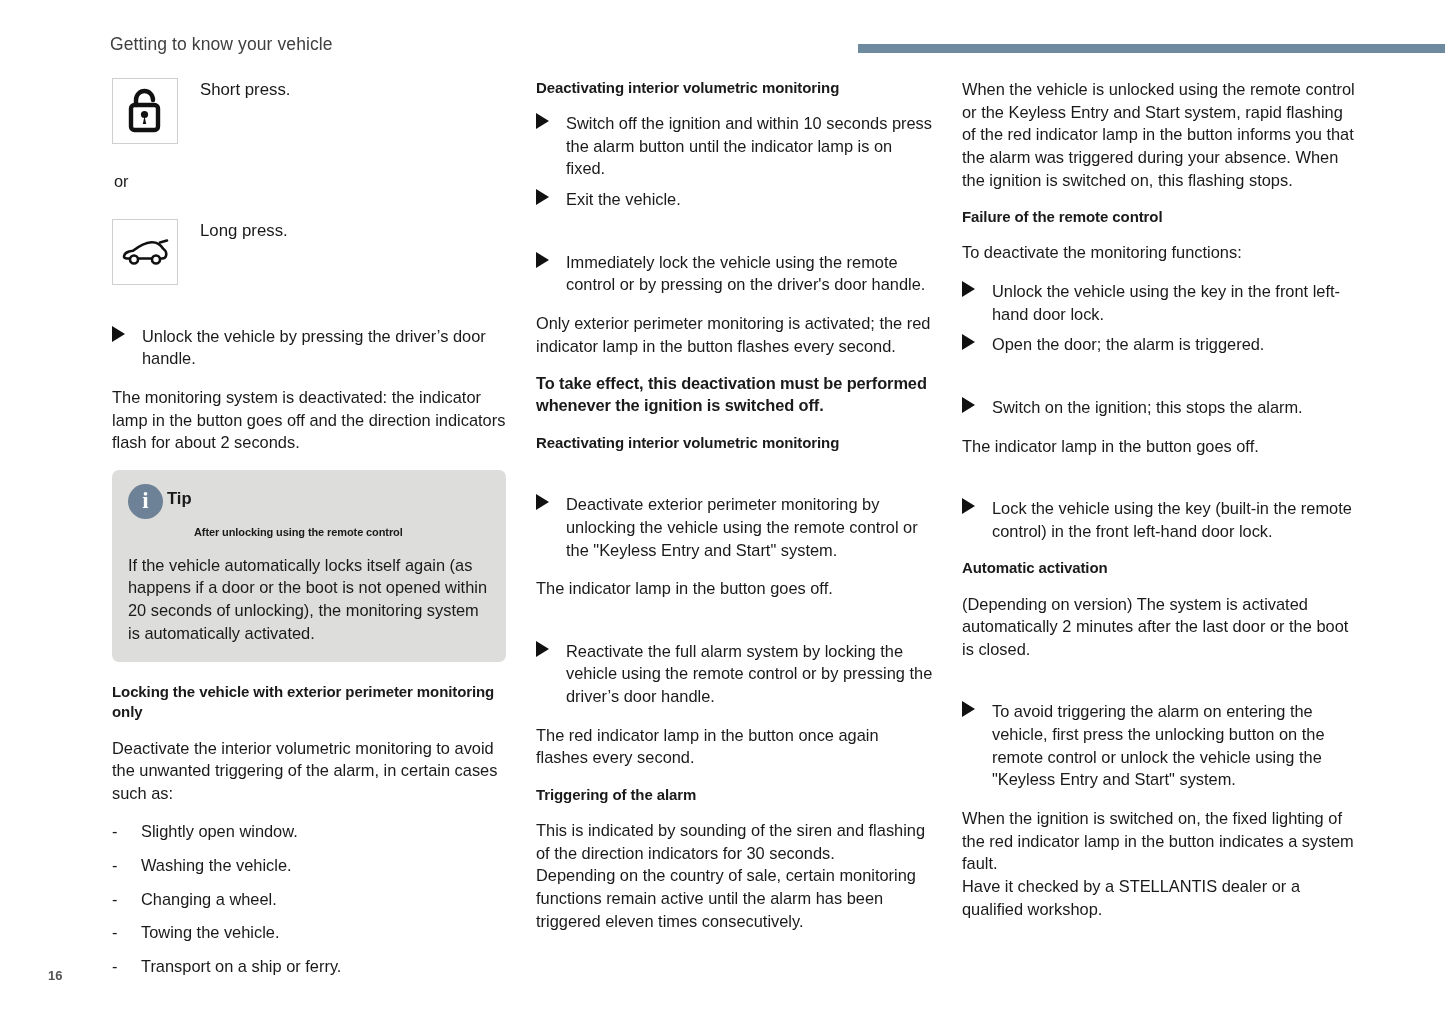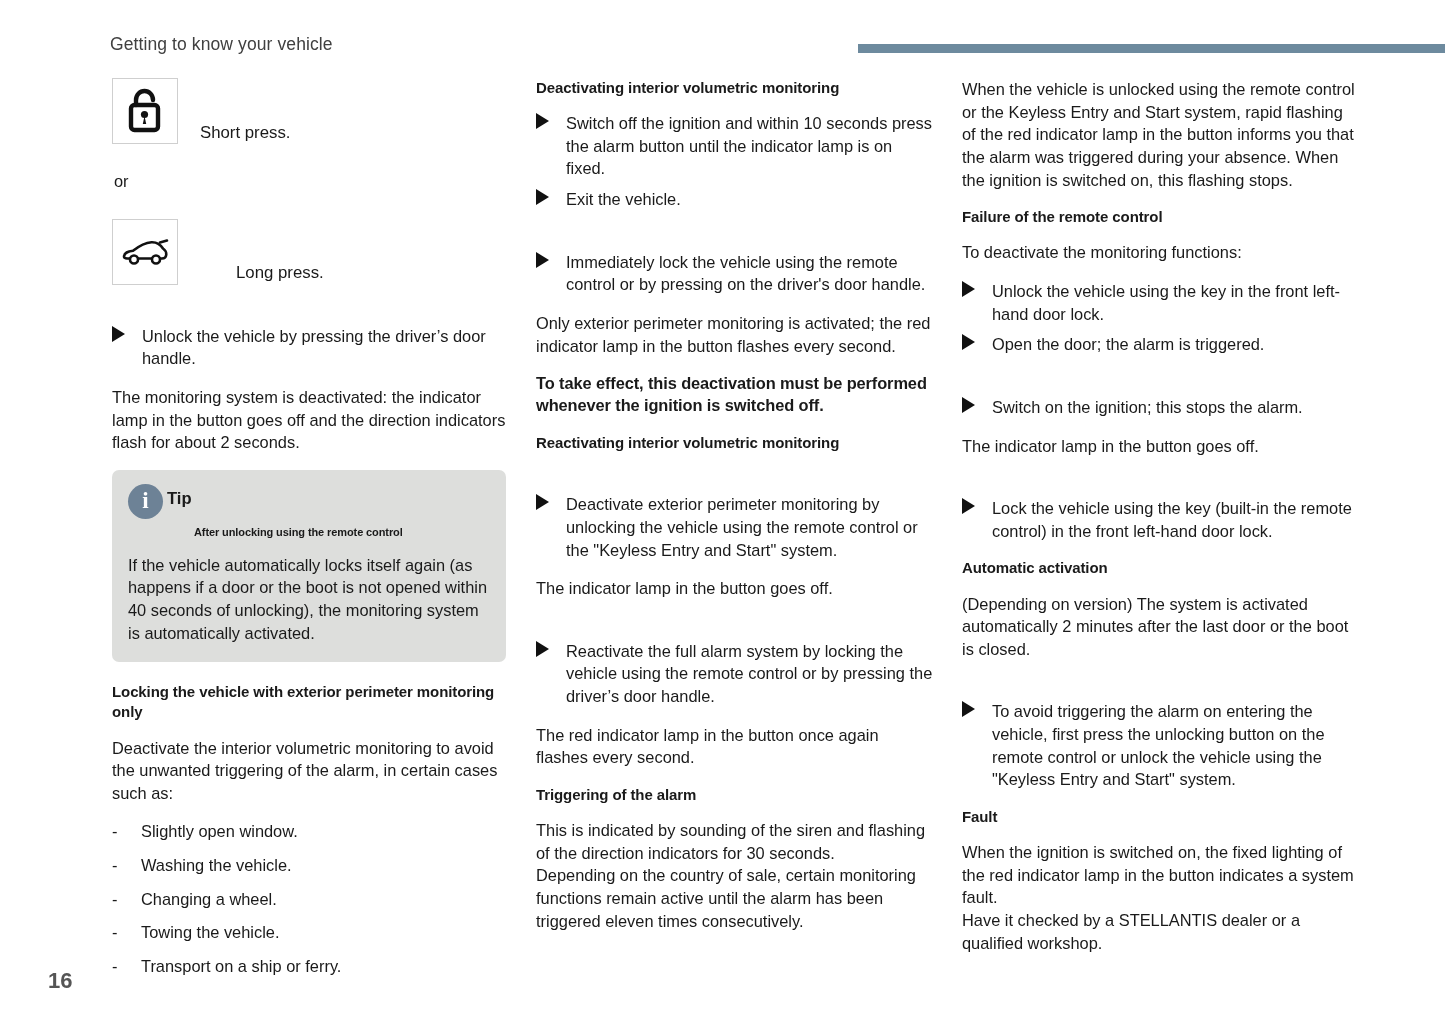--- a/index.html
+++ b/index.html
@@ -119,21 +119,21 @@
     position: absolute;
     left: 0;
     top: 0;
     width: 8px;
     color: #1a1a1a;
   }
 
   
   .icon-row {
     display: flex;
-    align-items: flex-end;
+    align-items: flex-start;
     margin-bottom: 0;
   }
   .icon-box {
     width: 64px;
     height: 64px;
     border: 1px solid #cfcfcf;
     background: #ffffff;
     display: flex;
     align-items: center;
     justify-content: center;
@@ -196,21 +196,21 @@
     font-size: 16.4px;
     line-height: 1.38;
     margin: 0;
   }
 
   
   .page-number {
     position: absolute;
     left: 48px;
     top: 968px;
-    font-size: 22px;
+    font-size: 13px;
     font-weight: bold;
     color: #555555;
     text-align: right;
   }
 </style>
 </head>
 <body>
 
 <div class="header">
   <div class="header-title">Getting to know your vehicle</div>
@@ -228,21 +228,21 @@
           <rect x="8" y="17" width="27" height="25" rx="3.5" fill="none" stroke="#111" stroke-width="4.4"></rect>
           <circle cx="21.5" cy="26.5" r="3.6" fill="#111"></circle>
           <path d="M21.5 28 L19.8 36 H23.2 Z" fill="#111"></path>
         </svg>
       </div>
       <div class="icon-label">Short press.</div>
     </div>
 
     <div class="or-text">or</div>
 
-    <div class="icon-row" style="margin-bottom:34px;gap:36px;">
+    <div class="icon-row" style="margin-bottom:34px;">
       <div class="icon-box">
         <svg width="50" height="32" viewBox="0 0 50 32">
           <path d="M4 21 C4 16.5 8 15.5 13 14.8 C19 10 25.5 6.5 31.5 6.2 C36.5 6 40.5 8.5 43 12.5 C45.5 14.2 46.5 16.5 46.2 19 C46 21.2 44.2 22.5 42 22.5 L9.5 22.5 C6.2 22.5 4 22.2 4 21 Z" fill="none" stroke="#111" stroke-width="2.6" stroke-linejoin="round"></path>
           <circle cx="14" cy="23.5" r="4" fill="#fff" stroke="#111" stroke-width="2.6"></circle>
           <circle cx="36" cy="23.5" r="4" fill="#fff" stroke="#111" stroke-width="2.6"></circle>
           <path d="M40 6.5 L47 4.5" stroke="#111" stroke-width="2.6" stroke-linecap="round"></path>
         </svg>
       </div>
       <div class="icon-label">Long press.</div>
     </div>
@@ -255,21 +255,21 @@
     </ul>
 
     <p class="para">The monitoring system is deactivated: the indicator lamp in the button goes off and the direction indicators flash for about 2 seconds.</p>
 
     <div class="tip-box">
       <div class="tip-head">
         <div class="tip-icon">i</div>
         <div class="tip-title">Tip</div>
       </div>
       <div class="tip-subtitle">After unlocking using the remote control</div>
-      <p class="tip-body">If the vehicle automatically locks itself again (as happens if a door or the boot is not opened within 40 seconds of unlocking), the monitoring system is automatically activated.</p>
+      <p class="tip-body">If the vehicle automatically locks itself again (as happens if a door or the boot is not opened within 20 seconds of unlocking), the monitoring system is automatically activated.</p>
     </div>
 
     <h3 class="heading">Locking the vehicle with exterior perimeter monitoring only</h3>
 
     <p class="para">Deactivate the interior volumetric monitoring to avoid the unwanted triggering of the alarm, in certain cases such as:</p>
 
     <ul class="dash-list">
       <li class="dash-item">
         <span class="dash-dash">-</span>
         <span>Slightly open window.</span>
@@ -379,20 +379,19 @@
 
     <p class="para">(Depending on version) The system is activated automatically 2 minutes after the last door or the boot is closed.</p>
 
     <ul class="action-list">
       <li class="action-item">
         <span class="action-bullet"></span>
         <span>To avoid triggering the alarm on entering the vehicle, first press the unlocking button on the remote control or unlock the vehicle using the "Keyless Entry and Start" system.</span>
       </li>
     </ul>
 
-    <h3 class="heading">Fault</h3>
 
     <p class="para run">When the ignition is switched on, the fixed lighting of the red indicator lamp in the button indicates a system fault.</p>
     <p class="para">Have it checked by a STELLANTIS dealer or a qualified workshop.</p>
   </div>
 </div>
 
 <div class="page-number">16</div>
 
 </body></html>

